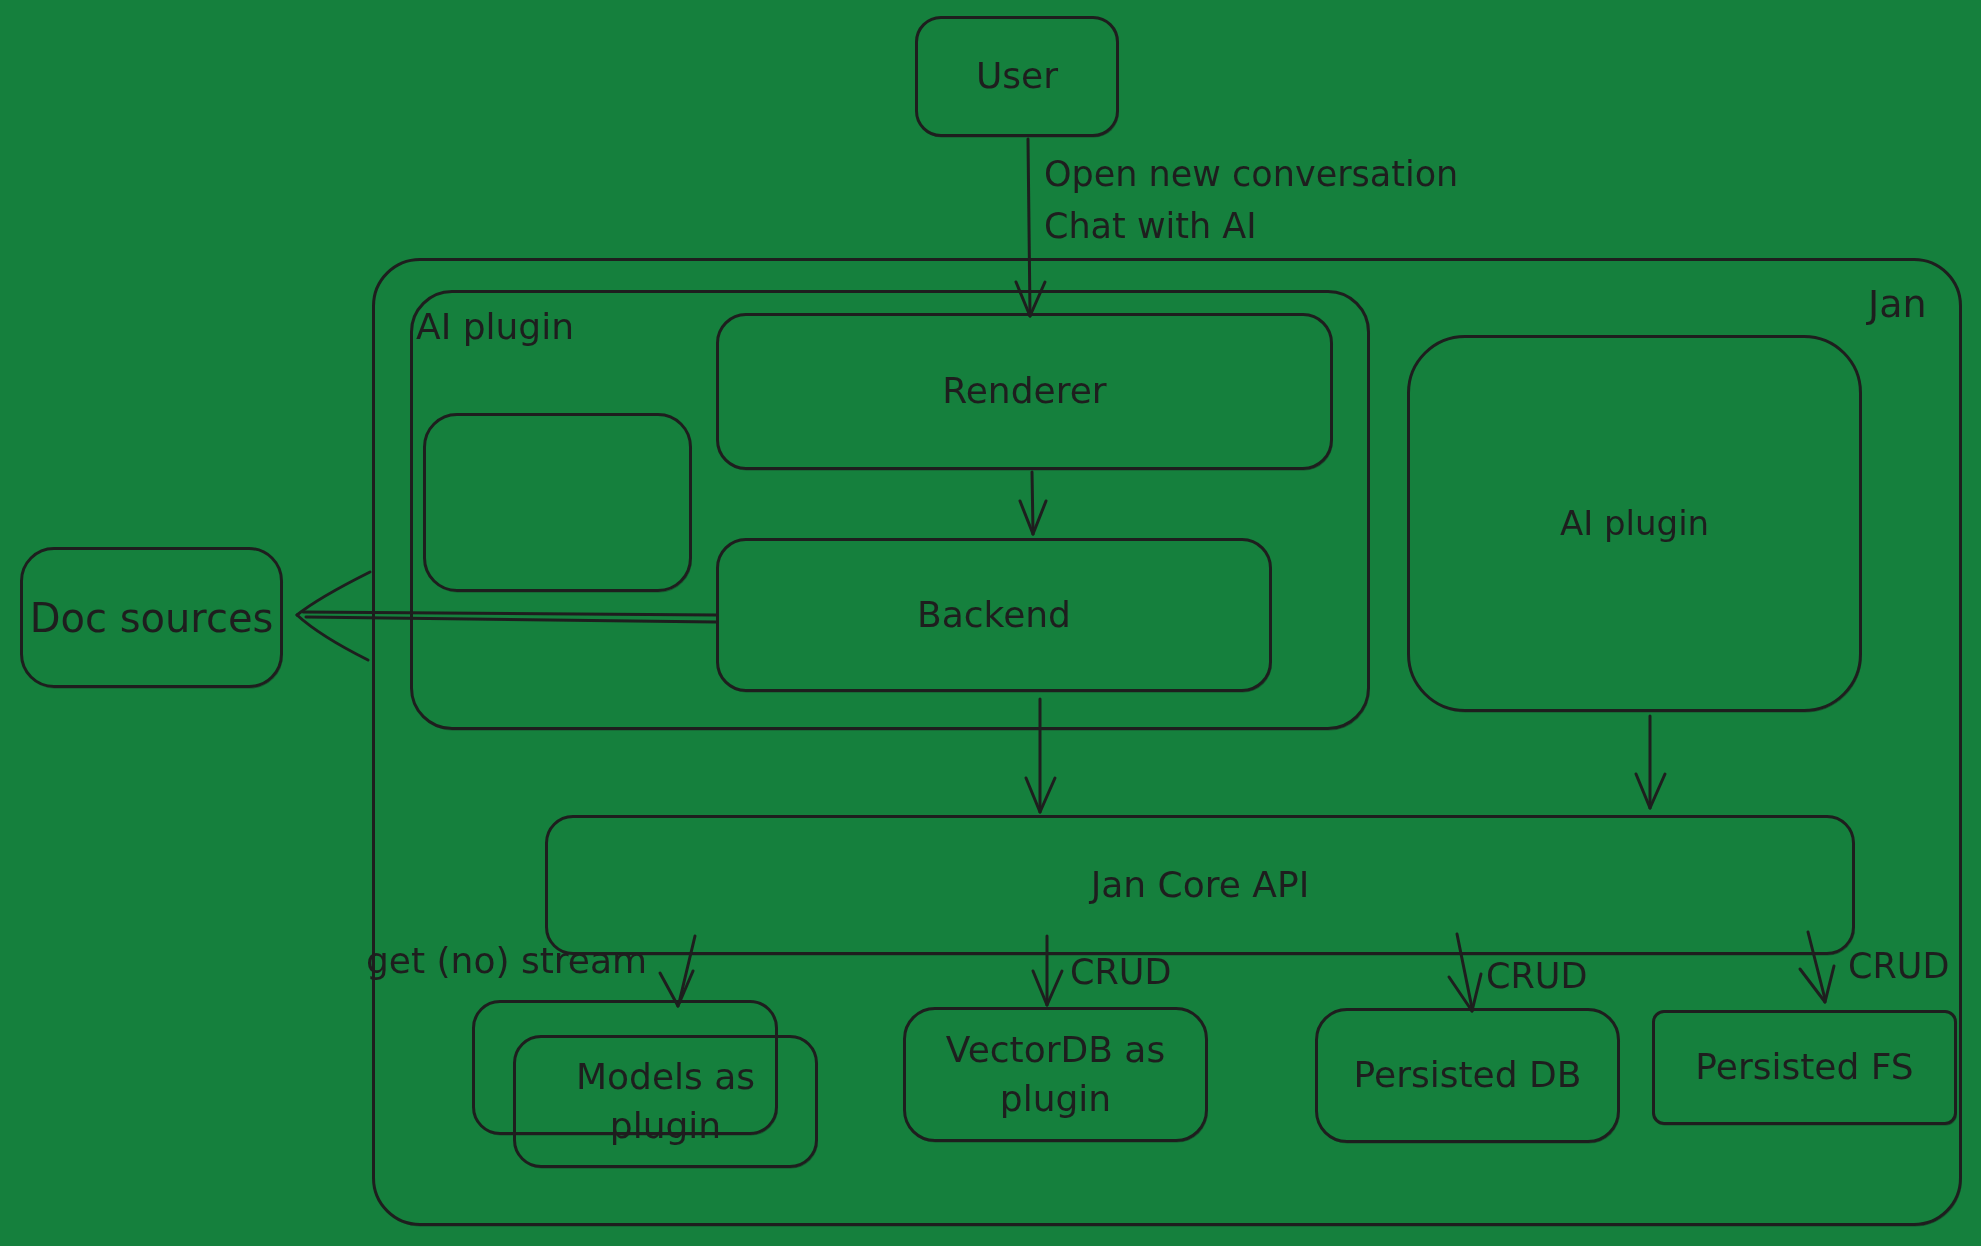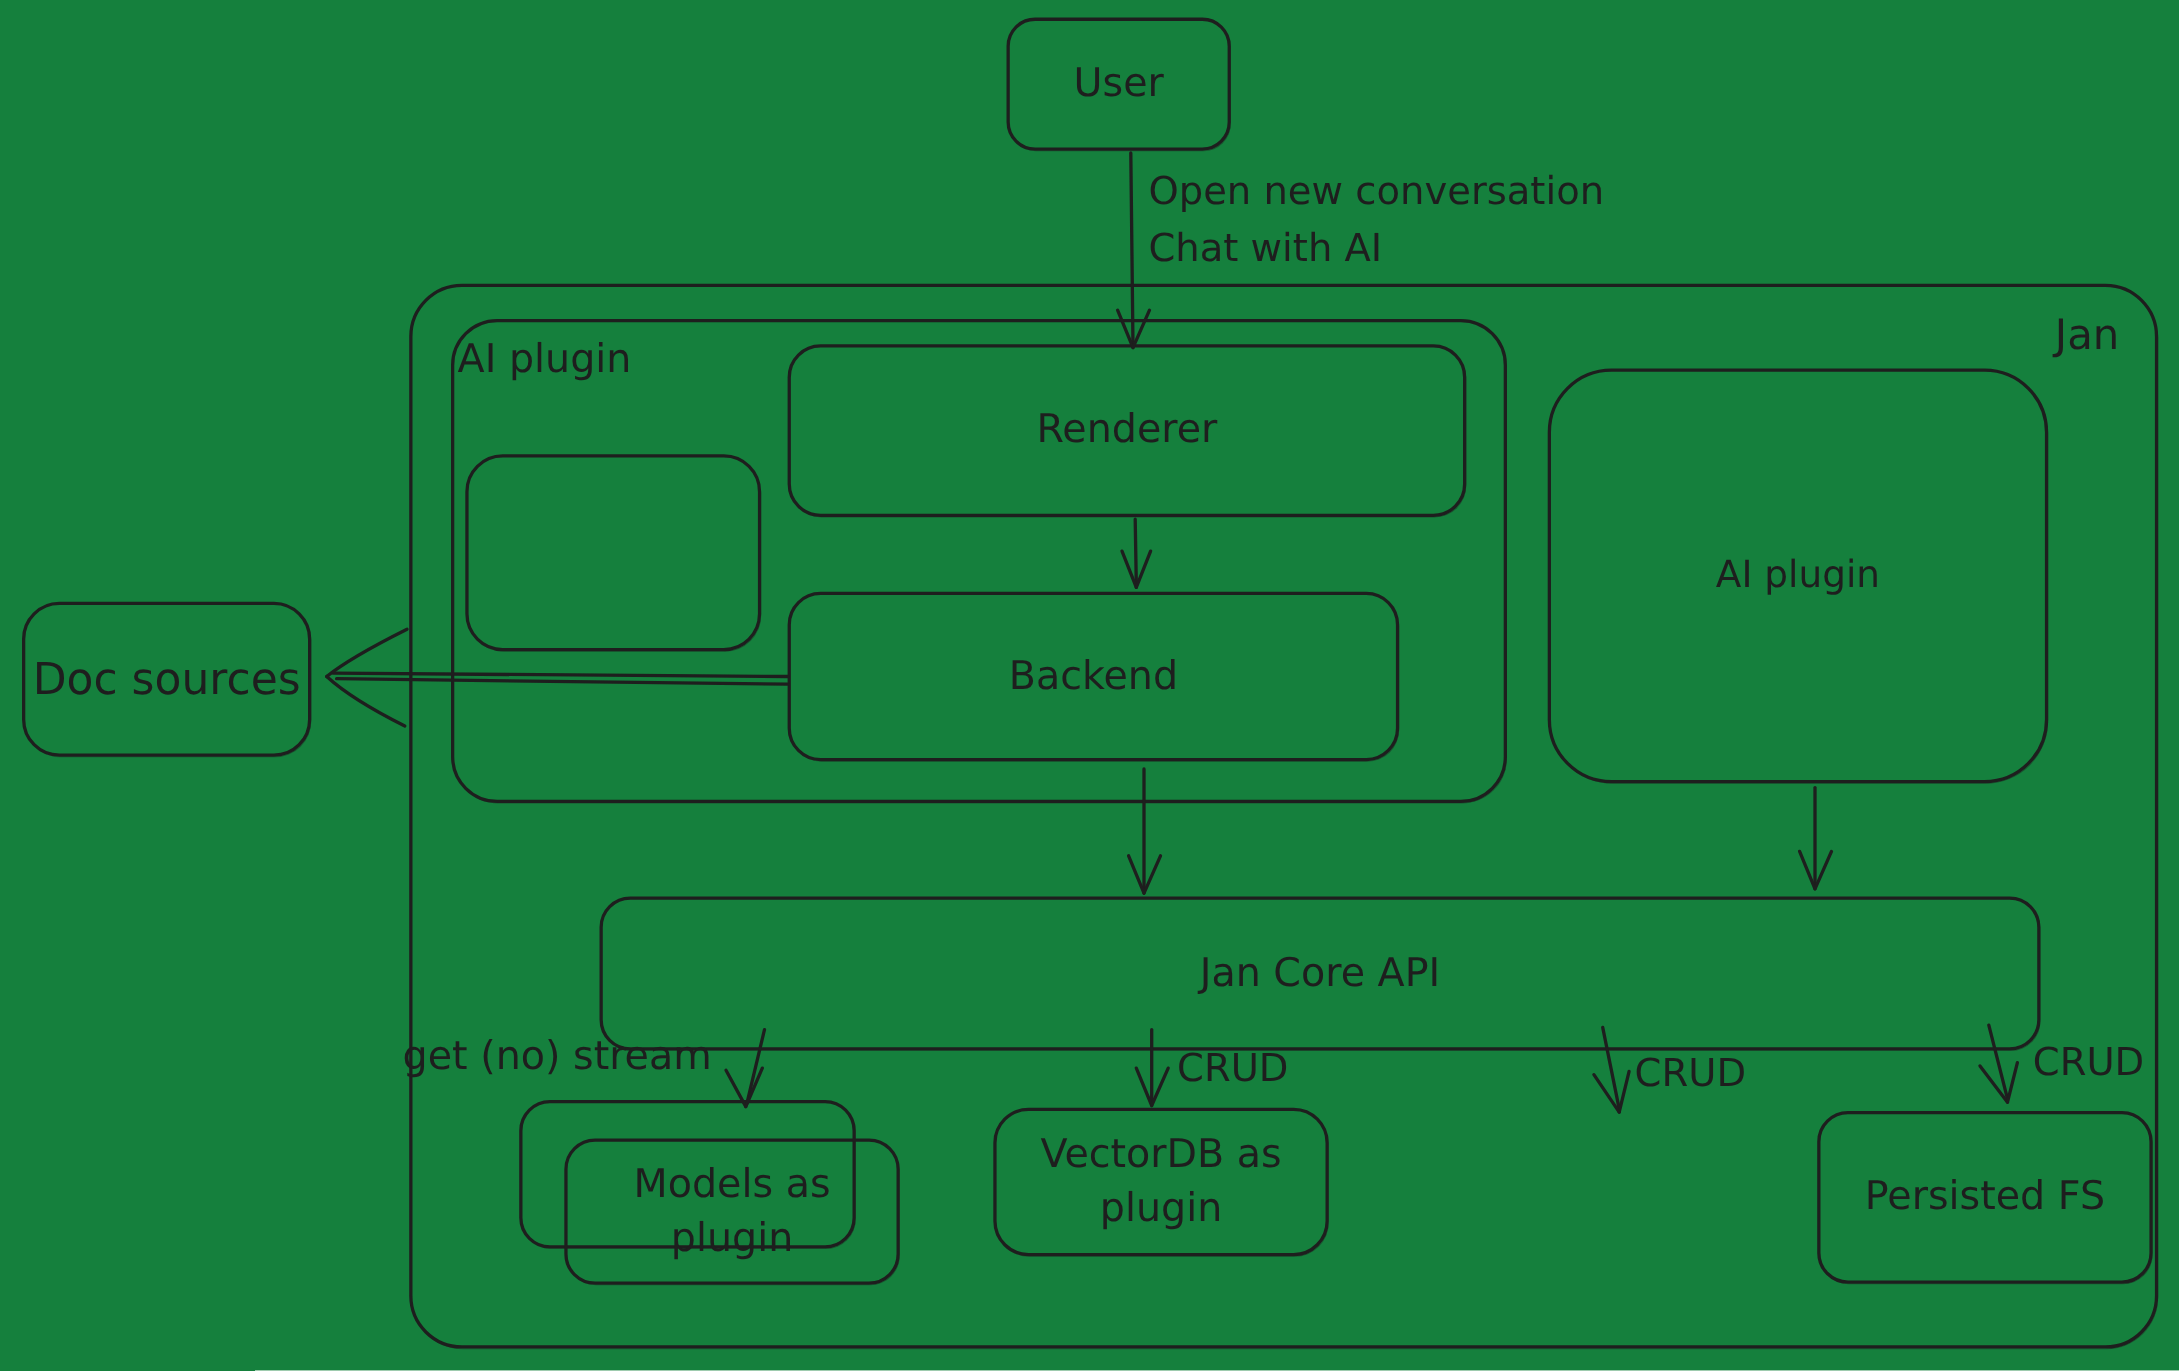--- a/index.html
+++ b/index.html
@@ -61,21 +61,21 @@
   .box-renderer   { left: 716px;  top: 313px;  width: 617px;  height: 157px; border-radius: 30px; }
   .box-yaml       { left: 423px;  top: 413px;  width: 269px;  height: 179px; border-radius: 34px; }
   .box-backend    { left: 716px;  top: 538px;  width: 556px;  height: 154px; border-radius: 30px; }
   .box-aiplugin-r { left: 1407px; top: 335px;  width: 455px;  height: 377px; border-radius: 58px; }
   .box-doc        { left: 20px;   top: 547px;  width: 263px;  height: 141px; border-radius: 34px; }
   .box-jancore    { left: 545px;  top: 815px;  width: 1310px; height: 140px; border-radius: 28px; }
   .box-models-out { left: 472px;  top: 1000px; width: 306px;  height: 135px; border-radius: 28px; }
   .box-models-in  { left: 513px;  top: 1035px; width: 305px;  height: 133px; border-radius: 28px; }
   .box-vectordb   { left: 903px;  top: 1007px; width: 305px;  height: 135px; border-radius: 32px; }
   .box-pdb        { left: 1315px; top: 1008px; width: 305px;  height: 135px; border-radius: 32px; }
-  .box-pfs        { left: 1652px; top: 1010px; width: 305px;  height: 157px; border-radius: 28px; }
+  .box-pfs        { left: 1652px; top: 1010px; width: 305px;  height: 115px; border-radius: 12px; }
 
   
   .t36 { font-size: 36px; }
   .t34 { font-size: 34px; }
   .t40 { font-size: 40px; }
 
   .lbl-jan        { left: 1868px; top: 282px; font-size: 38px; }
   .lbl-aiplugin-l { left: 416px;  top: 306px; font-size: 36px; }
   .lbl-open-conv  { left: 1044px; top: 154px; font-size: 35px; }
   .lbl-chat-ai    { left: 1044px; top: 206px; font-size: 35px; }
@@ -135,20 +135,23 @@
     </div>
   </div>
 
   <div class="shape box-vectordb">
     <div class="node-label-center t36">
       <span>VectorDB as</span>
       <span>plugin</span>
     </div>
   </div>
 
+  <div class="shape box-pdb">
+    <div class="node-label-center t36">Persisted DB</div>
+  </div>
 
   <div class="shape box-pfs">
     <div class="node-label-center t36">Persisted FS</div>
   </div>
 
   <div class="floating-label lbl-jan">Jan</div>
   <div class="floating-label lbl-aiplugin-l">AI plugin</div>
   <div class="floating-label lbl-open-conv">Open new conversation</div>
   <div class="floating-label lbl-chat-ai">Chat with AI</div>
   <div class="floating-label lbl-stream">get (no) stream</div>

